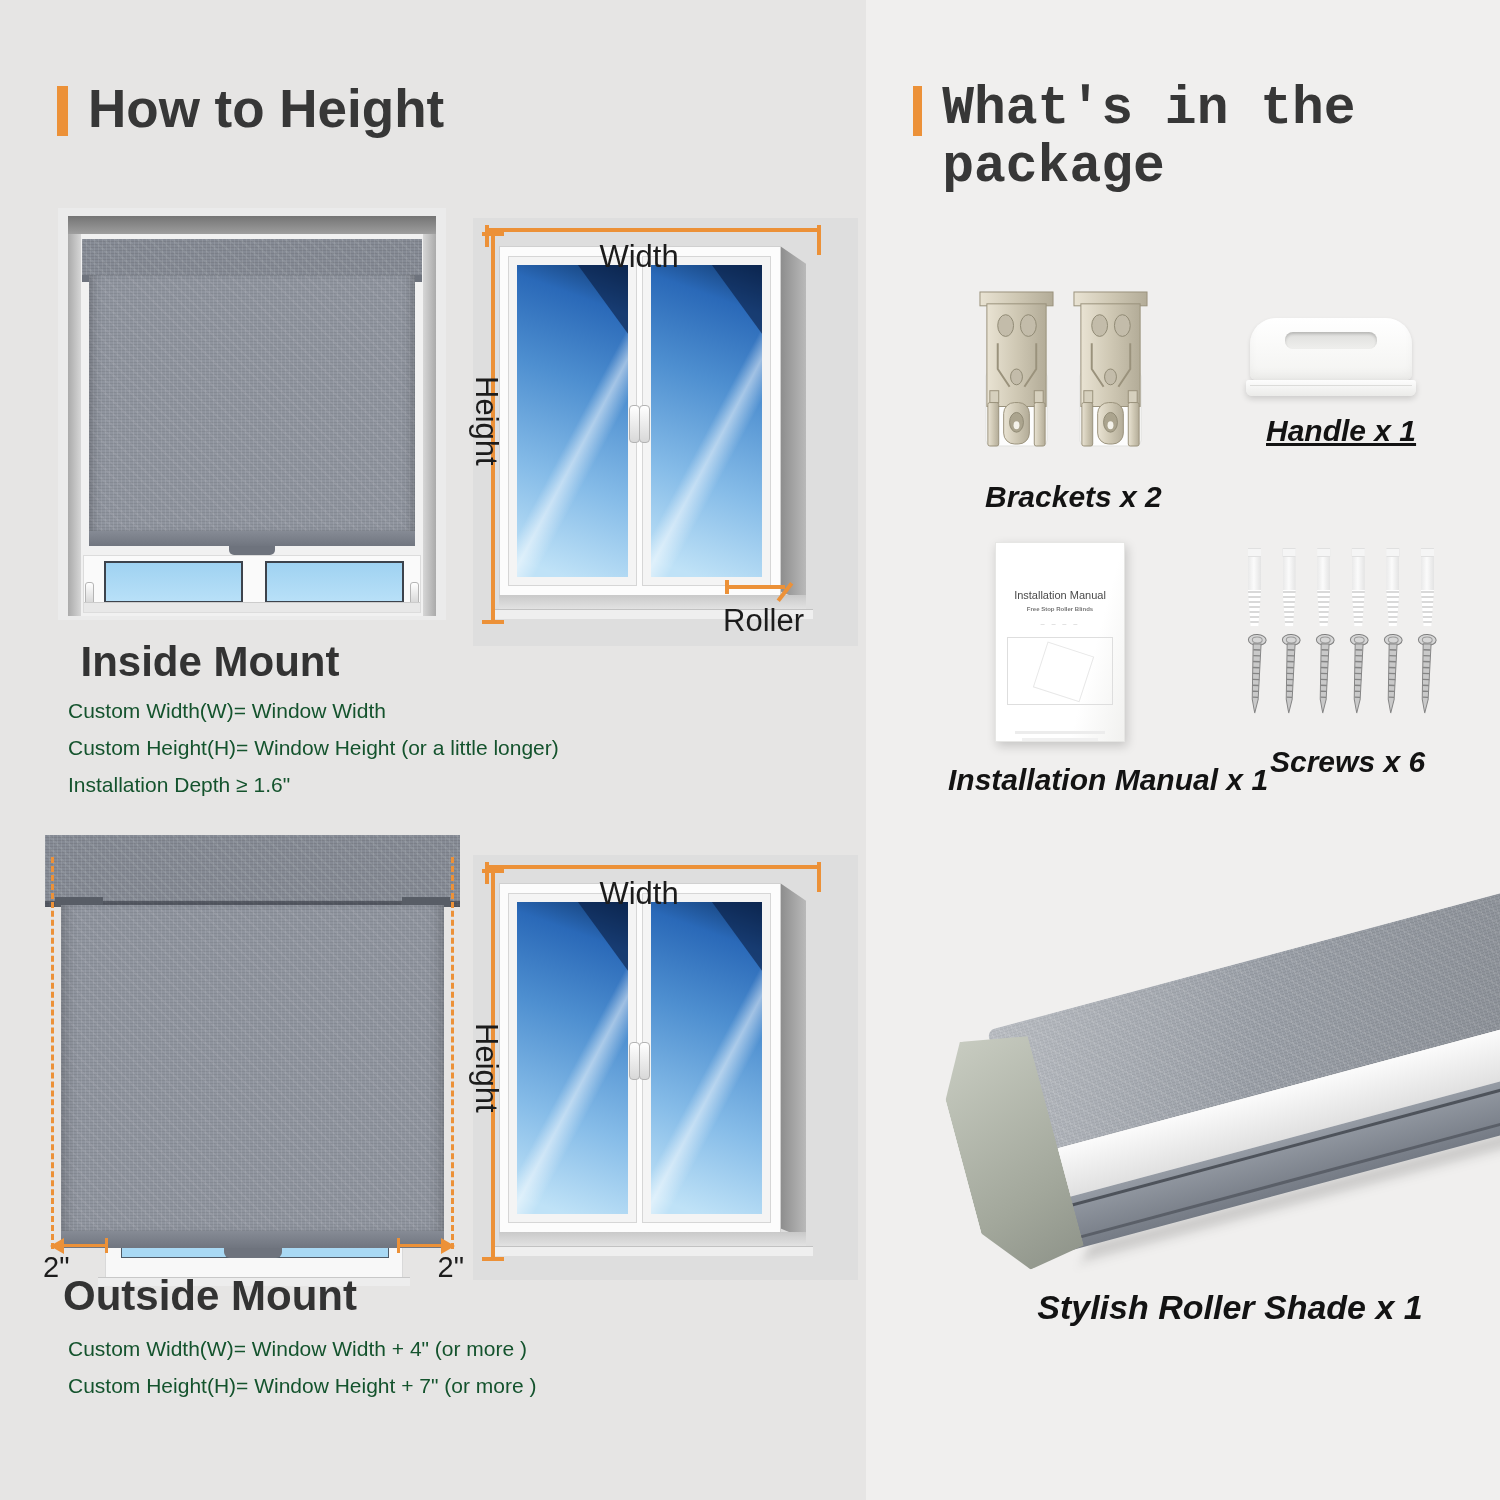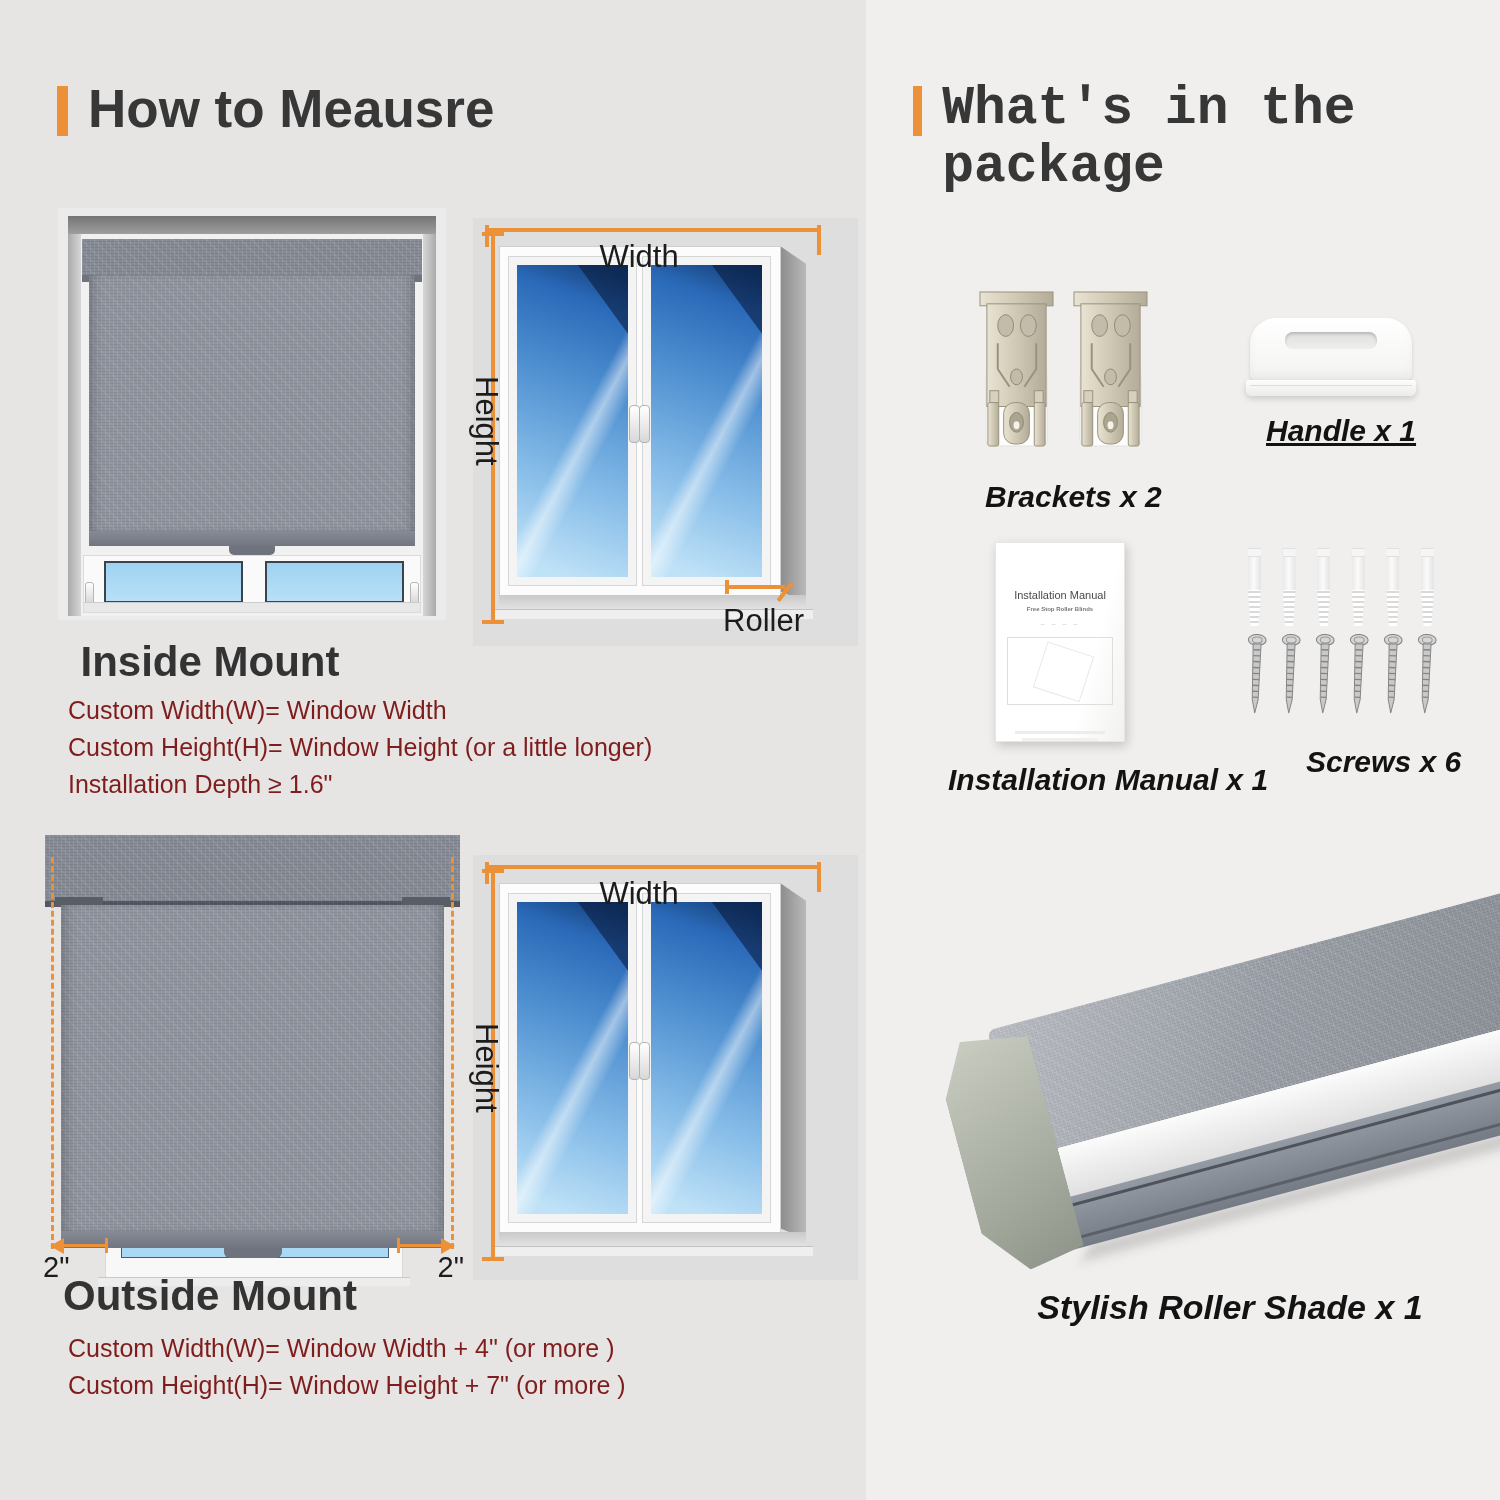--- a/index.html
+++ b/index.html
@@ -93,21 +93,21 @@
   .harrow::before{content:"";position:absolute;top:-6px;width:0;height:0;border-top:8px solid transparent;border-bottom:8px solid transparent;}
   .harrow.l::before{left:-2px;border-right:14px solid #ec9138;}
   .harrow.r::before{right:-2px;border-left:14px solid #ec9138;}
   .harrow::after{content:"";position:absolute;top:-6px;width:3px;height:15px;background:#ec9138;}
   .harrow.l::after{right:0;} .harrow.r::after{left:0;}
   .lbl2{position:absolute;top:416px;font-size:29px;color:#1c1c1c;}
   .lbl2.l{left:-2px;} .lbl2.r{right:-4px;}
 
   
   .mount-heading{position:absolute;left:20px;width:380px;text-align:center;font-size:42px;font-weight:bold;color:#333;}
-  .mount-lines{position:absolute;left:68px;font-size:25px;color:#7f1d1d;line-height:37px;}
+  .mount-lines{position:absolute;left:68px;font-size:21px;color:#14532d;line-height:37px;}
 
   
   .item-label{position:absolute;font-style:italic;font-weight:bold;font-size:30px;color:#131313;}
   .bracket{position:absolute;width:77px;height:164px;}
   .handle-body{position:absolute;left:1250px;top:318px;width:162px;height:62px;
      background:linear-gradient(#ffffff,#f3f3f1);border-radius:26px 26px 6px 6px;
      box-shadow:0 2px 4px rgba(0,0,0,.12), inset 0 -6px 8px rgba(0,0,0,.04);}
   .handle-slot{position:absolute;left:50%;transform:translateX(-50%);top:14px;width:92px;height:17px;
      background:linear-gradient(#dededc,#efefed);border-radius:8px;box-shadow:inset 0 2px 3px rgba(0,0,0,.18);}
   .handle-ledge{position:absolute;left:1246px;top:380px;width:170px;height:16px;
@@ -160,21 +160,21 @@
 </style>
 </head>
 <body>
 
 <div class="page">
   <div class="bg-left"></div>
   <div class="bg-right"></div>
 
   <div class="sec-title" style="left:57px;top:80px;">
     <div class="accent-bar" style="background:#ec9138;"></div>
-    <div class="t">How to Meausre</div>
+    <div class="t">How to Height</div>
   </div>
 
   <div class="illo-in">
     <div class="niche">
       <div class="wall-top"></div>
       <div class="wall-left"></div>
       <div class="wall-right"></div>
       <div class="niche-in">
         <div class="cassette tex-cassette"></div>
         <div class="in-fabric tex-fabric"></div>
@@ -371,21 +371,21 @@
         <polygon points="6,10 14,10 13,66 10,80 7,66" fill="#c9c9c9" stroke="#858585"></polygon>
         <path d="M6.5,16 h7 M6.5,22 h7 M6.5,28 h7 M6.5,34 h7 M6.5,40 h7 M6.5,46 h7 M6.6,52 h6.6 M7,58 h6 M7.4,64 h5.4" stroke="#858585" stroke-width="1.4"></path>
       </svg>
     <svg class="screw" viewBox="0 0 20 85">
         <ellipse cx="10" cy="6" rx="9" ry="5.5" fill="#d6d6d6" stroke="#7e7e7e"></ellipse>
         <ellipse cx="10" cy="6" rx="5" ry="3" fill="none" stroke="#9a9a9a"></ellipse>
         <polygon points="6,10 14,10 13,66 10,80 7,66" fill="#c9c9c9" stroke="#858585"></polygon>
         <path d="M6.5,16 h7 M6.5,22 h7 M6.5,28 h7 M6.5,34 h7 M6.5,40 h7 M6.5,46 h7 M6.6,52 h6.6 M7,58 h6 M7.4,64 h5.4" stroke="#858585" stroke-width="1.4"></path>
       </svg>
   </div>
-  <div class="item-label" style="left:1270px;top:745px;margin-left:36px;">Screws  x 6</div>
+  <div class="item-label" style="left:1270px;top:745px;">Screws  x 6</div>
 
   <div class="shade-photo">
     <div class="sp-rot">
       <div class="sp-shadow"></div>
       <div class="sp-top"></div>
       <div class="sp-roll"></div>
       <div class="sp-rail"></div>
       <div class="sp-cap"></div>
     </div>
   </div>

